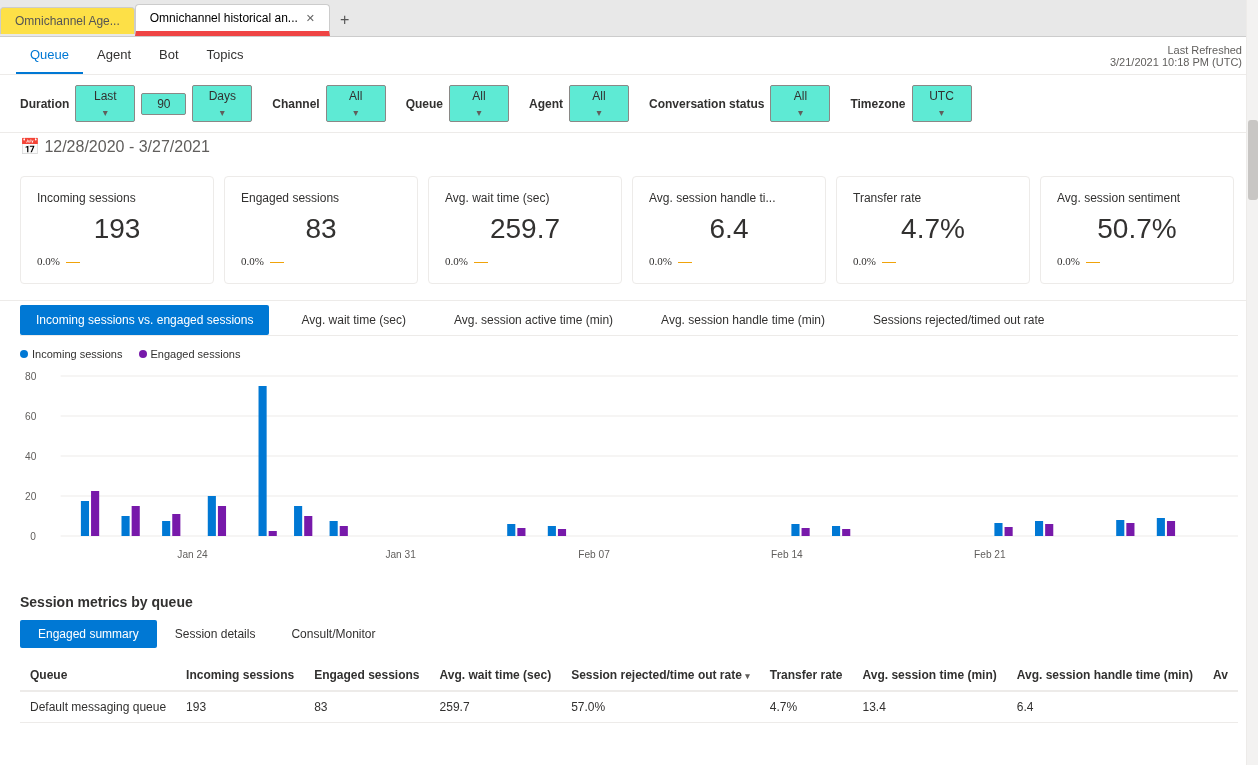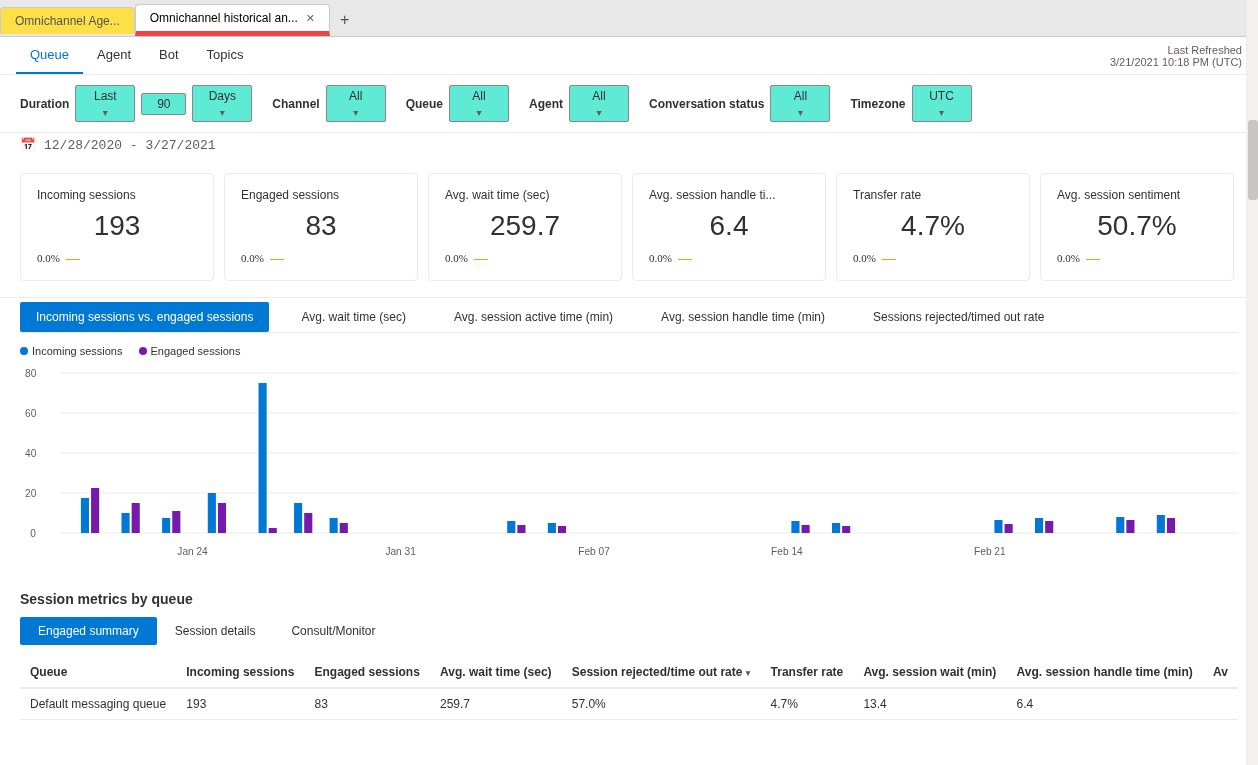--- a/index.html
+++ b/index.html
@@ -21,21 +21,21 @@
     .nav-tab { padding: 10px 14px; font-size: 13px; cursor: pointer; color: #323130; border-bottom: 2px solid transparent; text-decoration: none; }
     .nav-tab.active { color: #0078d4; border-bottom: 2px solid #0078d4; font-weight: 500; }
     .last-refreshed { font-size: 11px; color: #605e5c; text-align: right; padding: 4px 0; }
 
     
     .filters { display: flex; align-items: center; gap: 20px; padding: 10px 20px; background: #fff; border-bottom: 1px solid #edebe9; flex-wrap: wrap; }
     .filter-group { display: flex; align-items: center; gap: 6px; }
     .filter-label { font-size: 12px; font-weight: 600; color: #323130; }
     .filter-select { display: flex; align-items: center; border: 1px solid #8a8886; border-radius: 2px; padding: 3px 8px; font-size: 12px; background: #5eead4; cursor: pointer; gap: 4px; min-width: 60px; flex-direction: column; }
     .filter-select .chevron { font-size: 10px; color: #605e5c; }
-    .date-range { font-size: 13px; color: #605e5c; padding: 4px 20px; background: #fff; font-family: Liberation Mono, monospace; }
+    .date-range { font-size: 16px; color: #605e5c; padding: 4px 20px; background: #fff; }
 
     
     .kpi-row { display: flex; gap: 0; padding: 16px 20px; background: #fff; border-bottom: 1px solid #edebe9; }
     .kpi-card { flex: 1; border: 1px solid #edebe9; border-radius: 4px; padding: 14px 16px; margin-right: 10px; background: #fff; min-width: 0; }
     .kpi-card:last-child { margin-right: 4px; }
     .kpi-title { font-size: 12px; color: #323130; font-weight: 500; margin-bottom: 8px; white-space: nowrap; overflow: hidden; text-overflow: ellipsis; }
     .kpi-value { font-size: 28px; font-weight: 400; color: #323130; text-align: center; margin-bottom: 8px; }
     .kpi-footer { display: flex; align-items: center; gap: 6px; font-size: 11px; color: #323130; }
     .kpi-change { color: #323130; font-family: Liberation Serif, serif; }
     .kpi-dash { color: #f0a30a; font-size: 14px; }
@@ -300,21 +300,21 @@
             <tr>
               <th><span>Queue</span></th>
               <th><span>Incoming sessions</span></th>
               <th><span>Engaged sessions</span></th>
               <th><span>Avg. wait time (sec)</span></th>
               <th style="cursor:pointer;">
                 <span>Session rejected/time out rate</span>
                 <span class="sort-icon">▾</span>
               </th>
               <th><span>Transfer rate</span></th>
-              <th><span>Avg. session wait (min)</span></th>
+              <th><span>Avg. session time (min)</span></th>
               <th><span>Avg. session handle time (min)</span></th>
               <th><span>Av</span></th>
             </tr>
           </thead>
           <tbody>
             <tr>
               <td>Default messaging queue</td>
               <td>193</td>
               <td>83</td>
               <td>259.7</td>

